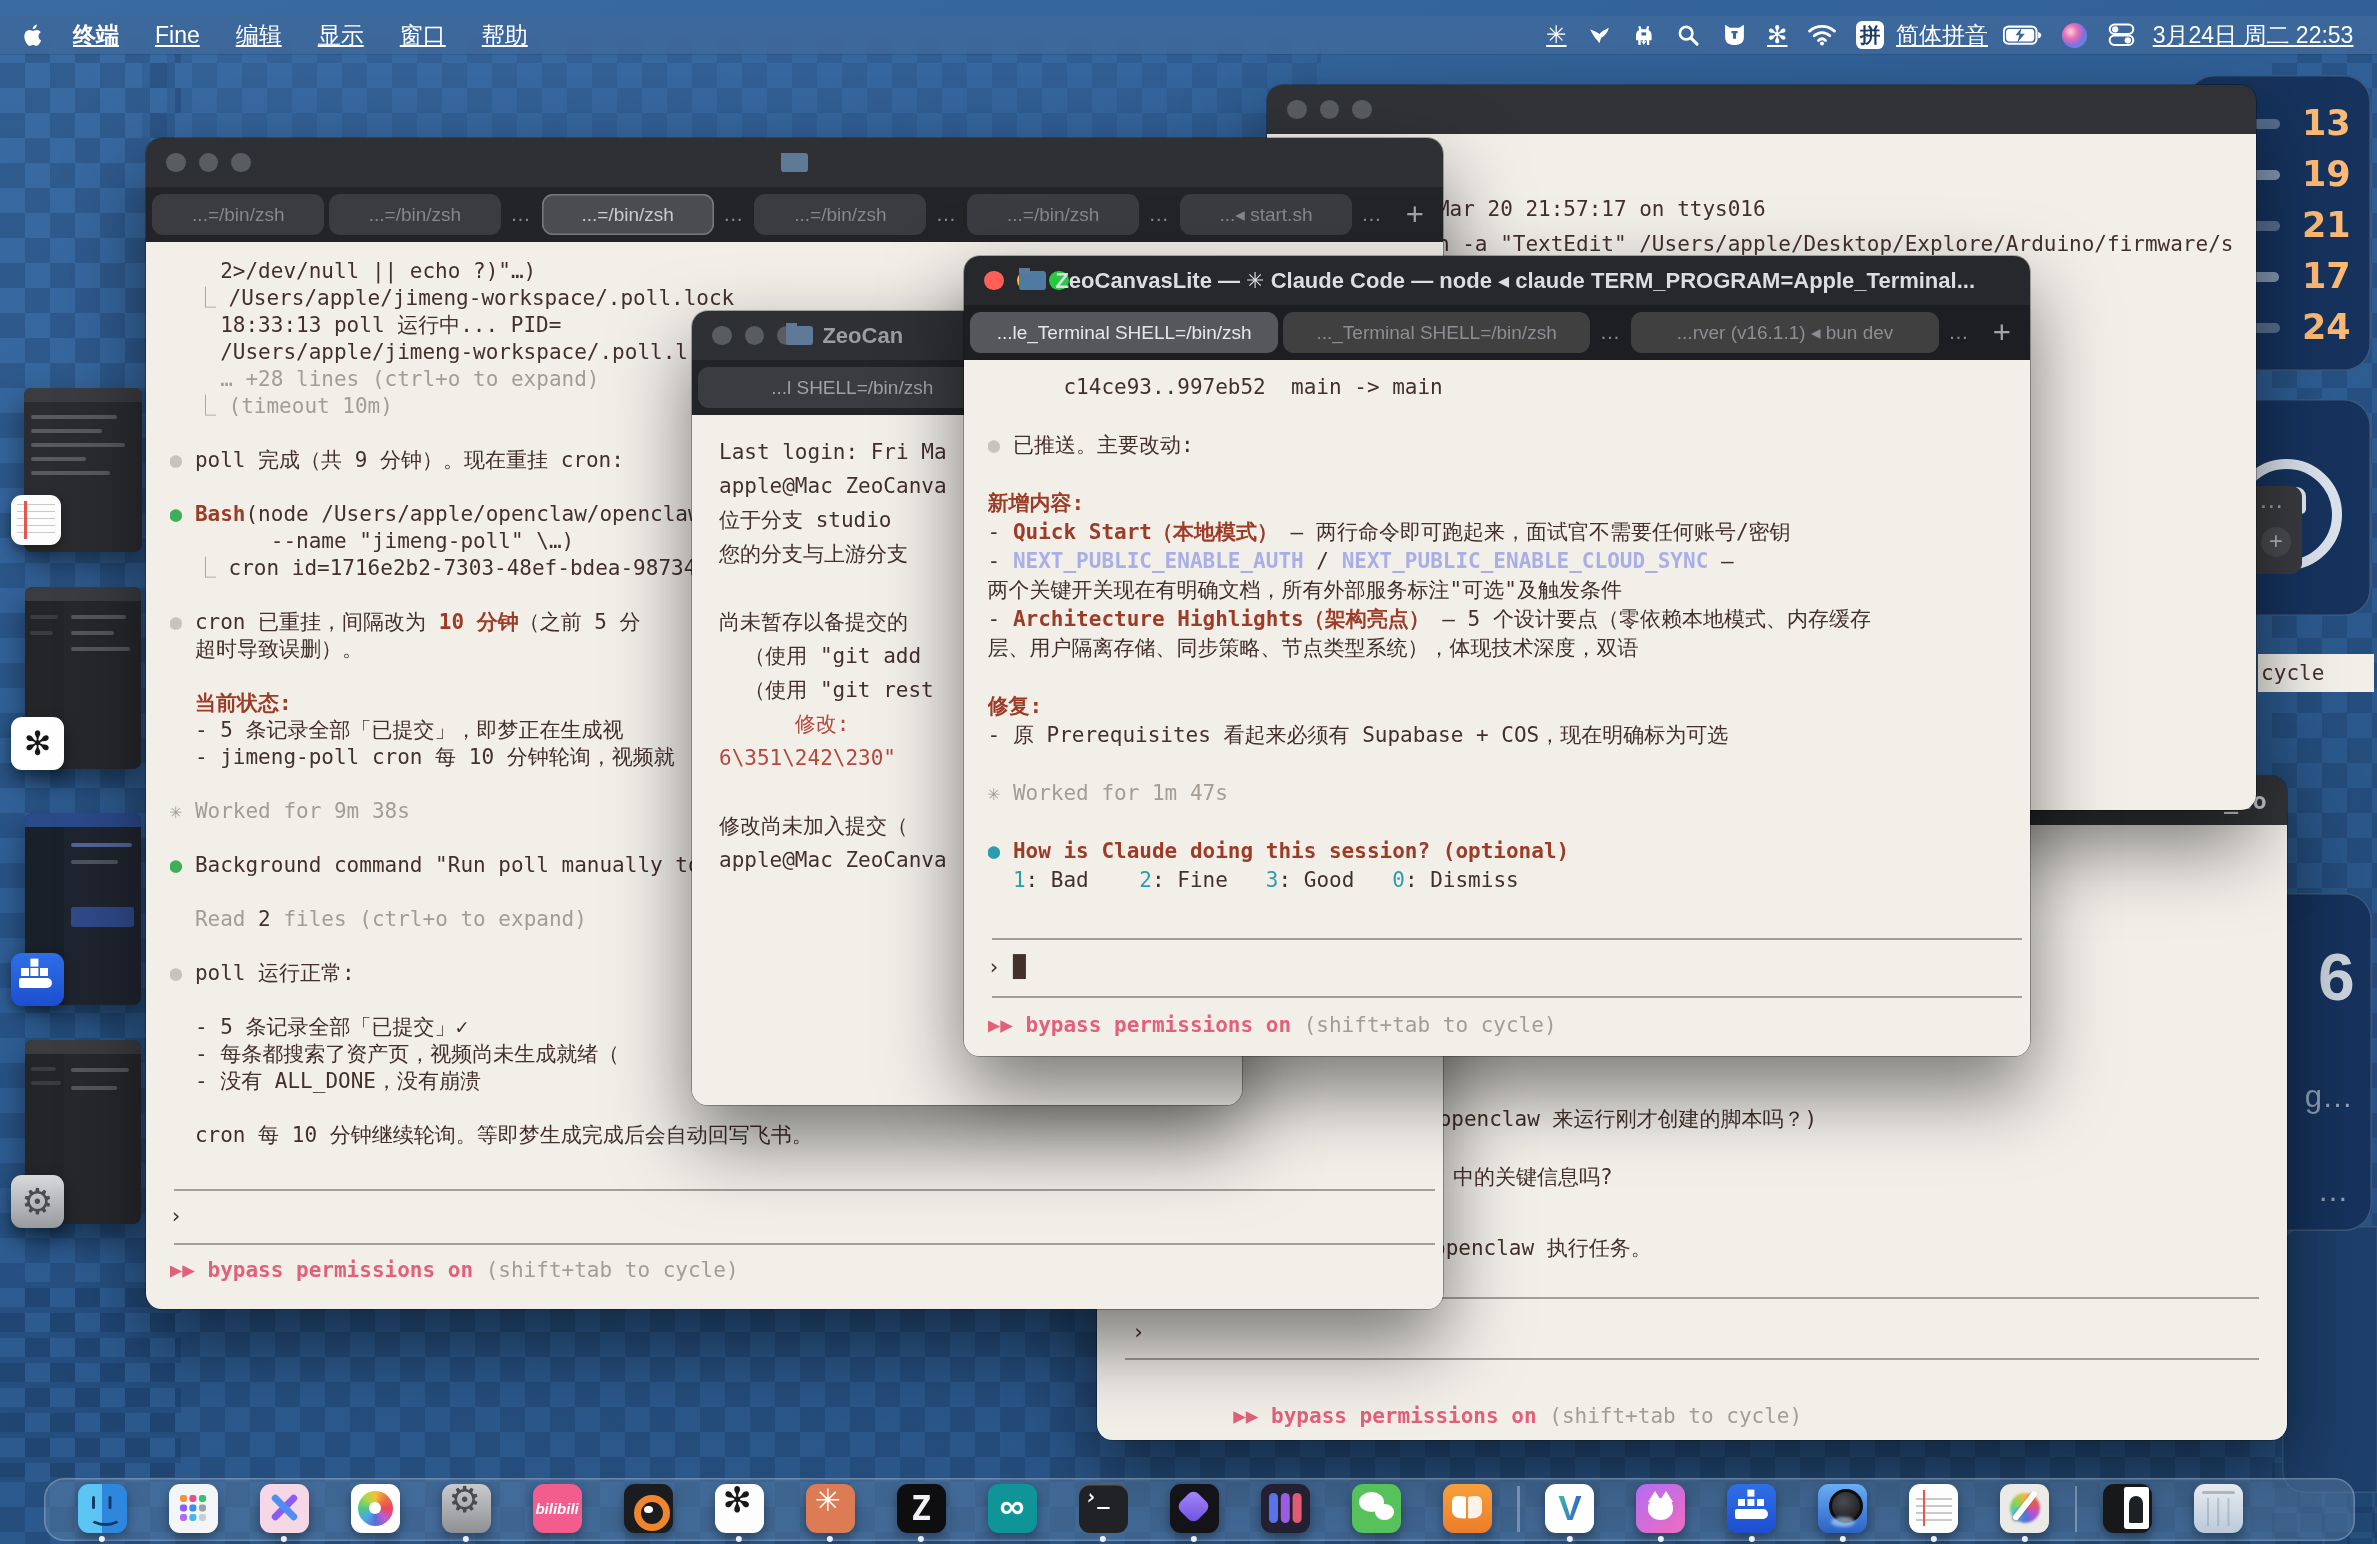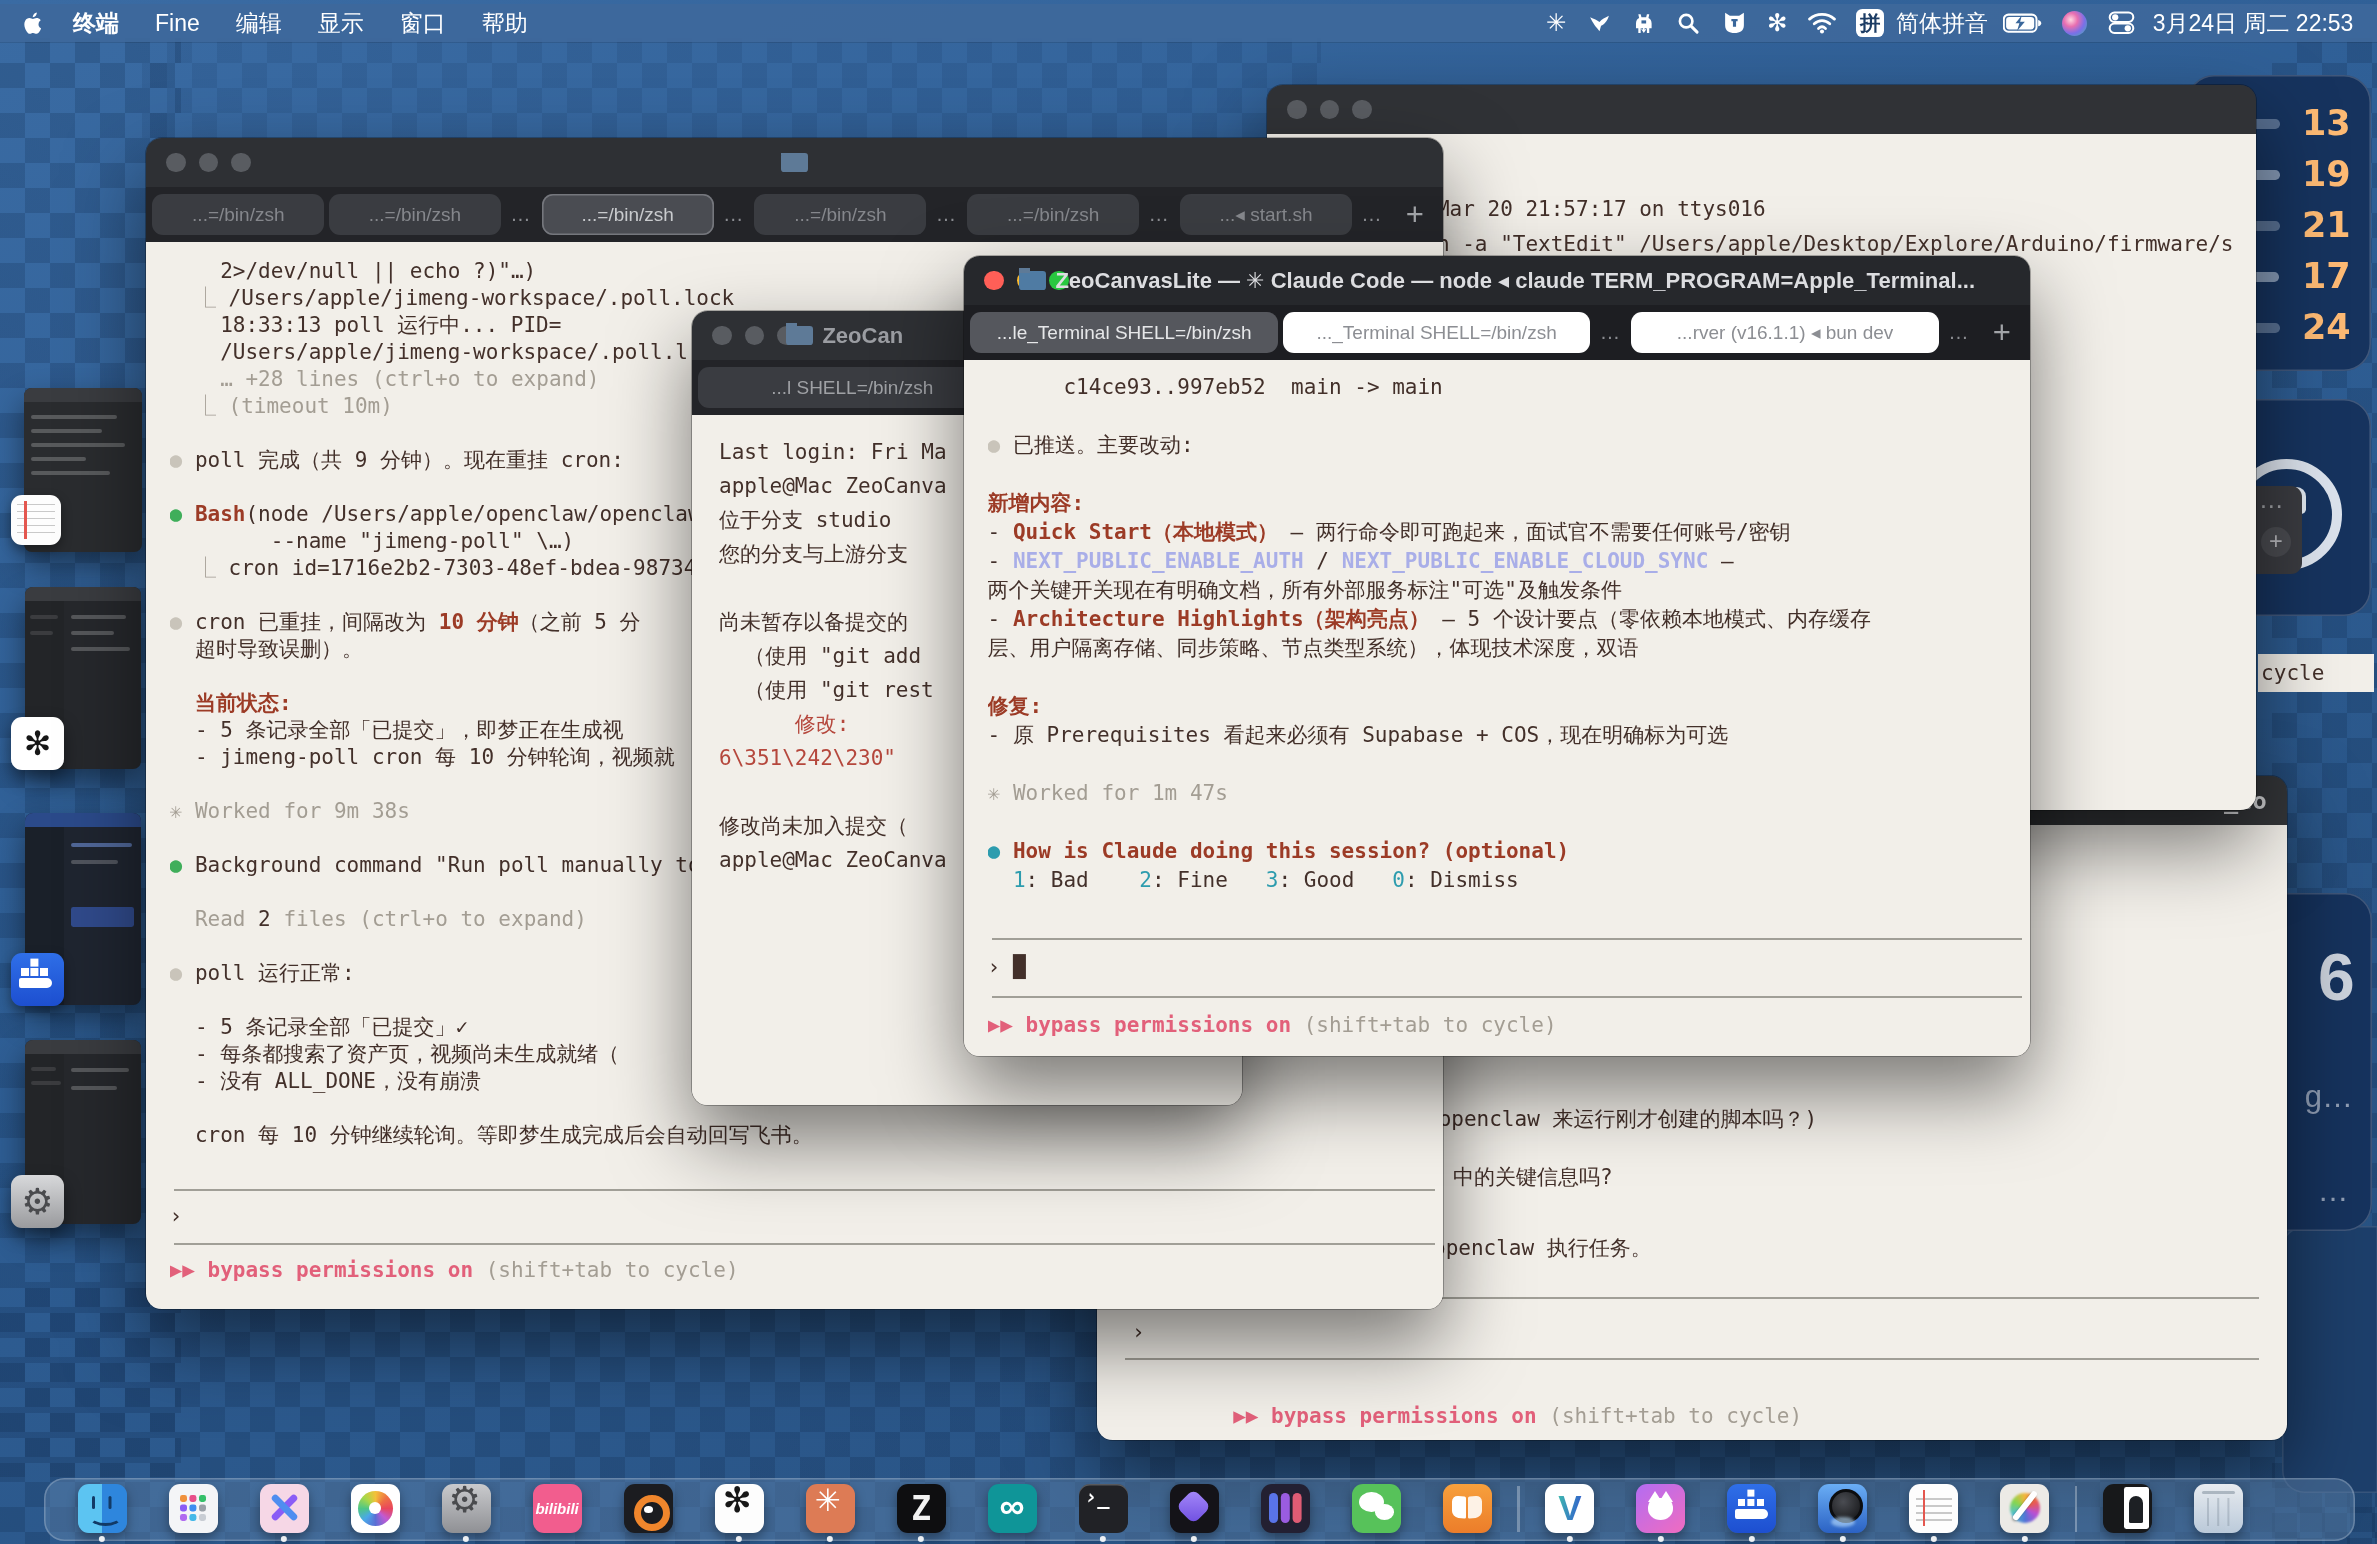--- a/index.html
+++ b/index.html
@@ -7,22 +7,22 @@
     background:linear-gradient(160deg,#3a6ba3 0%,#2f5f96 40%,#27507f 100%);
     font-family:"Liberation Sans","DejaVu Sans",sans-serif;}
   
   .px{position:absolute;background-image:
       linear-gradient(45deg,rgba(8,28,58,.22) 25%,transparent 25% 75%,rgba(8,28,58,.22) 75%),
       linear-gradient(45deg,rgba(8,28,58,.22) 25%,transparent 25% 75%,rgba(8,28,58,.22) 75%);
       background-size:50px 50px;background-position:0 0,25px 25px;opacity:.8;}
   .bldg{position:absolute;background:#1d3f6b;border-radius:22px;box-shadow:inset 0 0 0 1.6px rgba(255,255,255,.12);}
 
   
-  #menubar{position:absolute;left:0;top:4px;right:0;height:38px;background:rgba(62,104,155,.92);
-    display:flex;align-items:center;color:#fff;font-size:23px;z-index:40;box-shadow:0 0.8px 0 rgba(0,0,0,.15);}
+  #menubar{position:absolute;left:0;top:16px;right:0;height:38px;background:rgba(62,104,155,.92);
+    display:flex;align-items:center;color:#fff;font-size:23px;z-index:40;box-shadow:0 0.8px 0 rgba(0,0,0,.15);text-decoration:underline;}
   #menubar .apple{margin:0 11px 0 23.6px;display:flex;align-items:center;}
   #menubar .mitem{padding:0 18px;white-space:nowrap;}
   #menubar .mitem.first{font-weight:bold;}
   #menubar .spacer{flex:1;}
   .sticon{display:flex;align-items:center;justify-content:center;margin:0 10.2px;color:#fff;}
   .sticon svg{display:block;}
   .st-glyph{font-size:24.4px;line-height:38px;}
   .pinbox{width:28px;height:28px;background:#fff;border-radius:6.3px;color:#1c3c64;font-size:20.4px;font-weight:bold;
     display:flex;align-items:center;justify-content:center;}
   .st-label{font-size:23px;margin:0 4.7px 0 1.6px;white-space:nowrap;}
@@ -53,21 +53,21 @@
   .tsep{position:relative;}
   .tsep::after{content:"";position:absolute;left:4.7px;right:7.9px;top:50%;border-top:2.4px solid #a19f97;}
   .c-fg{color:#43302a;} .c-dim{color:#a39d93;} .c-dimdot{color:#c9c4ba;}
   .c-red{color:#9c3b26;font-weight:bold;} .c-gitred{color:#b5473c;}
   .c-env{color:#a9aee8;font-weight:bold;} .c-teal{color:#2d9cae;} .c-grn{color:#3fae5a;}
   .c-pink{color:#e2607a;font-weight:bold;}
 
   
   #win-front .titlebar{background:#26282c;} #win-front .wtitle{color:#dcdde0;}
   #win-front .tabbar{background:#1d1e22;}
-  #win-front .tab{background:#ffffff;color:#8c8e93;}
+  #win-front .tab{background:#404040;color:#8c8e93;}
   #win-front .tab.act{background:#55575d;color:#e6e7e9;}
   #win-openclaw .titlebar{background:#2e3034;} #win-openclaw .wtitle{color:#9b9da2;}
   #win-openclaw .tabbar{background:#232428;}
   #win-openclaw .tab{background:#3a3c41;color:#85878c;}
   #win-openclaw .tab.act{background:#4a4c52;color:#c9cbce;box-shadow:0 0 0 1.6px #75777d inset;}
   #win-middle .titlebar{background:#2e3034;} #win-middle .wtitle{color:#9b9da2;justify-content:flex-start;padding-left:94px;}
   #win-middle .tabbar{background:#232428;}
   #win-middle .tab{background:#3a3c41;color:#9fa1a5;flex:0 0 267px;}
   #win-apple .titlebar{background:#303236;} #win-apple .wtitle{color:#a7a9ad;}
   #win-backright .titlebar{background:#333538;}

